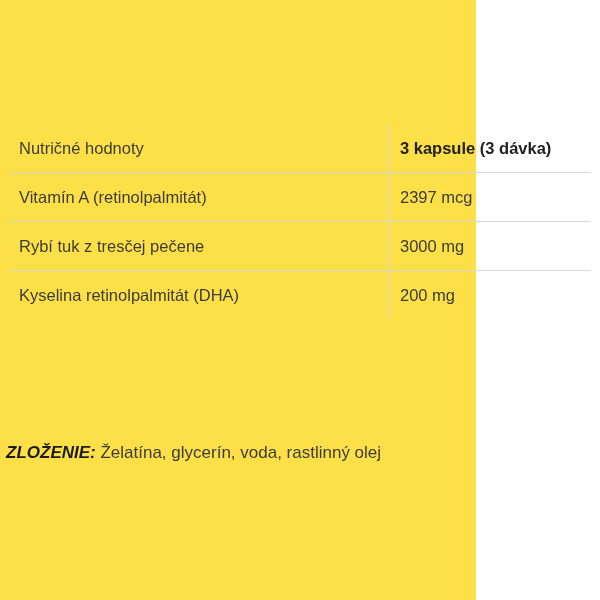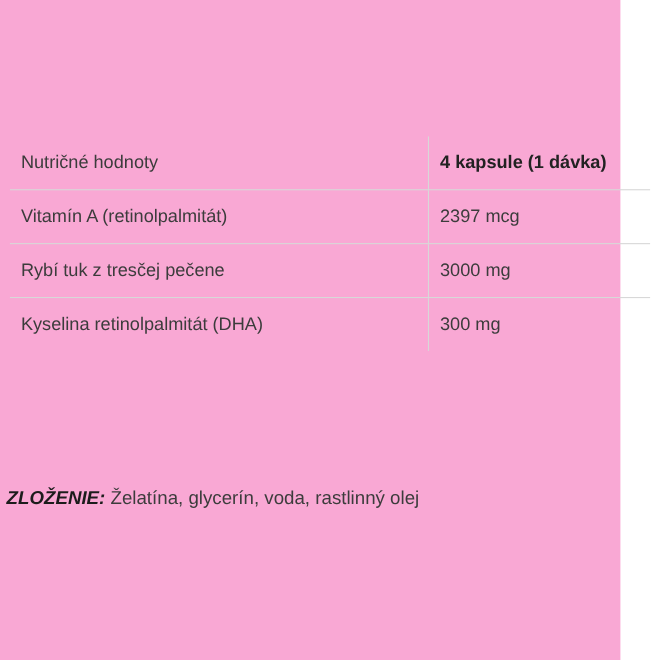--- a/index.html
+++ b/index.html
@@ -9,23 +9,23 @@
   body {
     width: 600px;
     height: 600px;
     background: #ffffff;
     font-family: "Liberation Sans", sans-serif;
     color: #3a3a3a;
     overflow: hidden;
   }
   .page {
     position: relative;
-    width: 564px;
+    width: 476px;
     height: 600px;
-    background: #f9a8d4;
+    background: #fde047;
   }
   .panel {
     position: absolute;
     left: 0;
     top: 124px;
     width: 600px;
   }
   table.nutrition {
     border-collapse: collapse;
     width: 582px;
@@ -81,33 +81,33 @@
 </head>
 <body>
 
 <div class="page">
 
   <div class="panel">
     <table class="nutrition">
       <tbody>
         <tr class="header">
           <td class="label">Nutričné hodnoty</td>
-          <td>4 kapsule (1 dávka)</td>
+          <td>3 kapsule (3 dávka)</td>
         </tr>
         <tr>
           <td>Vitamín A (retinolpalmitát)</td>
           <td>2397 mcg</td>
         </tr>
         <tr>
           <td>Rybí tuk z tresčej pečene</td>
           <td>3000 mg</td>
         </tr>
         <tr>
           <td>Kyselina retinolpalmitát (DHA)</td>
-          <td>300 mg</td>
+          <td>200 mg</td>
         </tr>
       </tbody>
     </table>
   </div>
 
   <div class="ingredients">
     <span class="lead">ZLOŽENIE:</span><span> Želatína, glycerín, voda, rastlinný olej</span>
   </div>
 
 </div>

